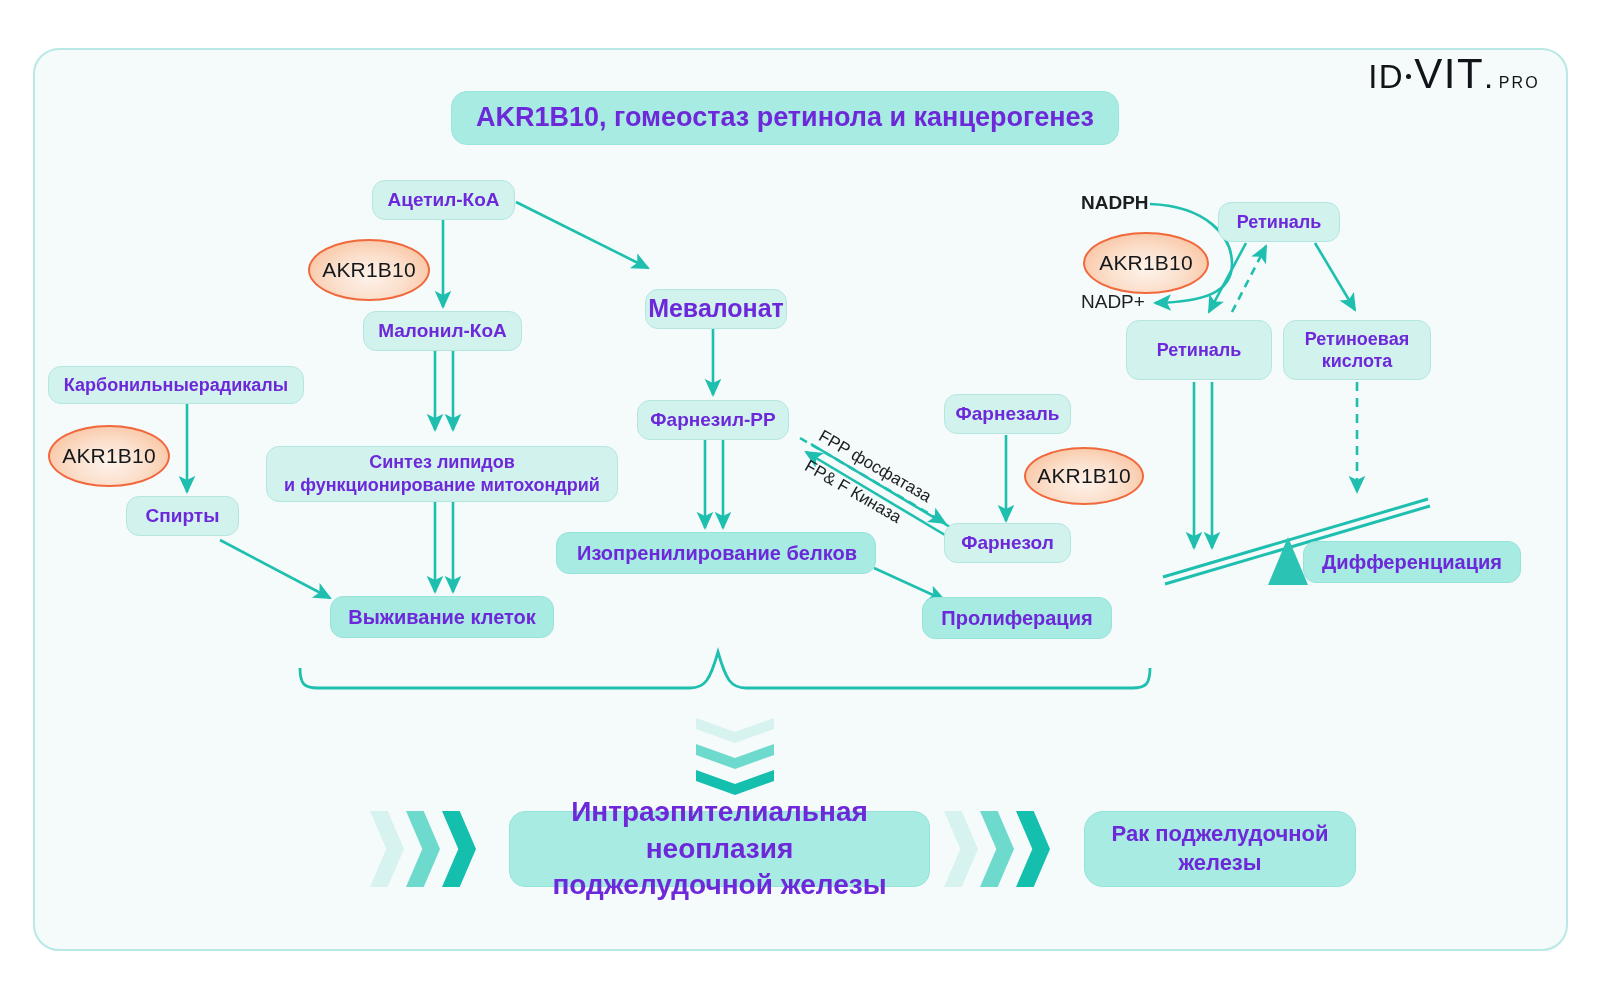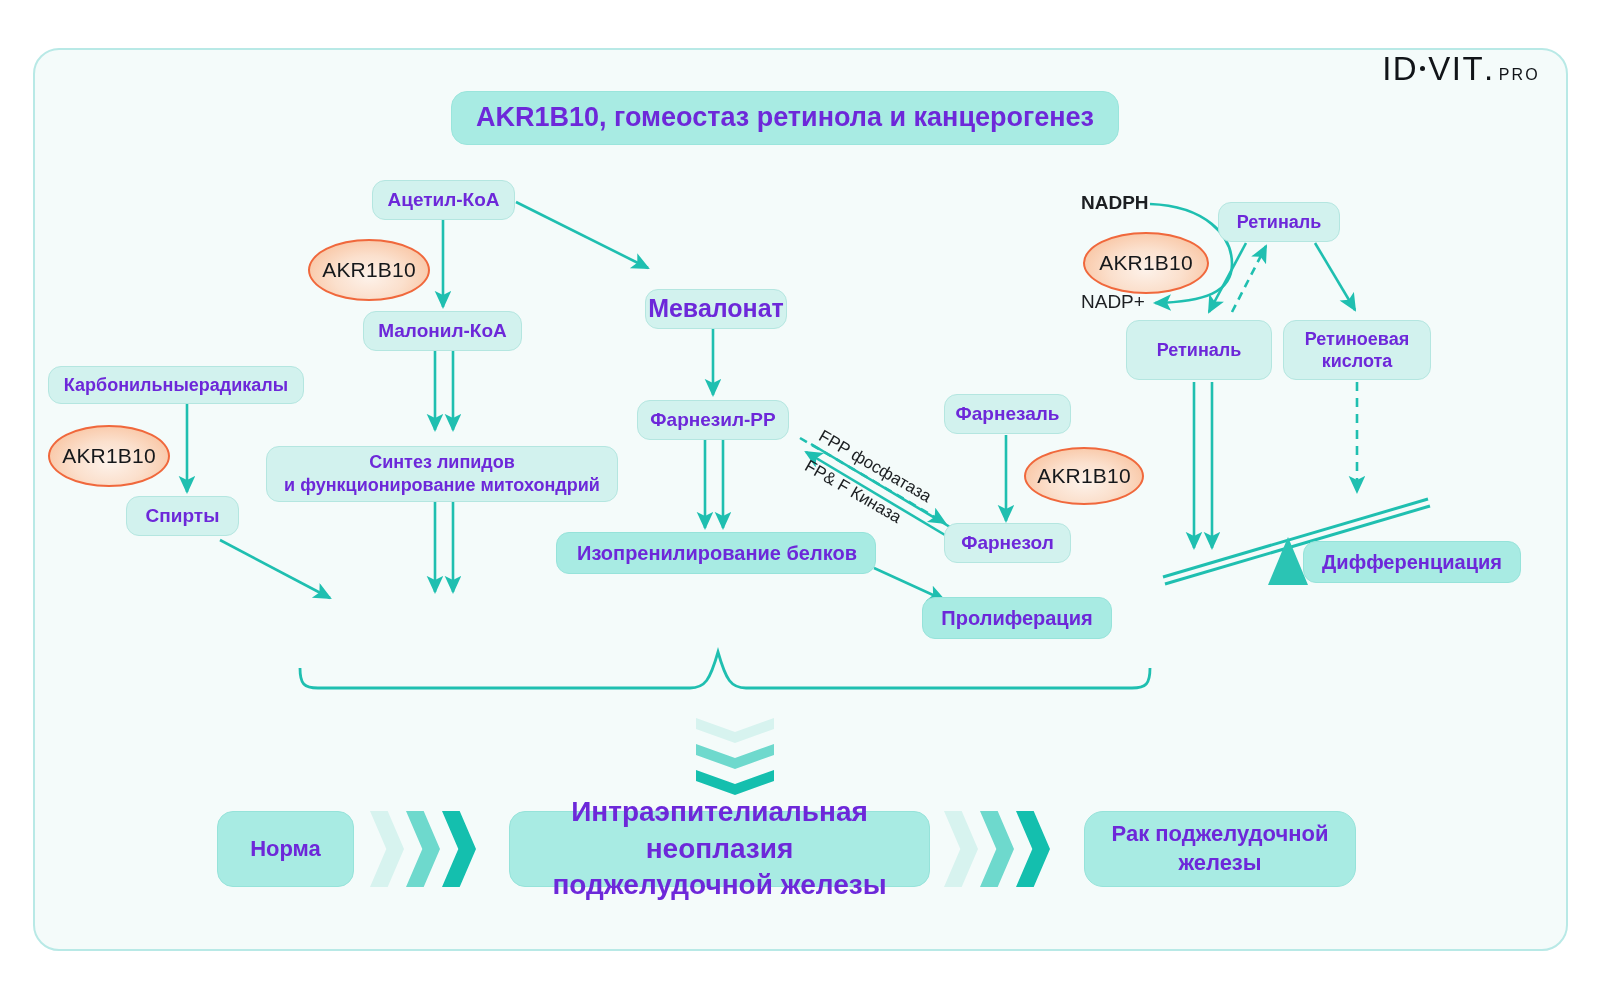--- a/index.html
+++ b/index.html
@@ -48,21 +48,21 @@
   }
   #logo .lg-dot {
     display: inline-block;
     width: 5px; height: 5px;
     border-radius: 50%;
     background: #111418;
     margin: 0 3px 0 2px;
     position: relative;
     top: -9px;
   }
-  #logo .lg-v { font-size: 33px; letter-spacing:1.5px; }
+  #logo .lg-v { font-size: 42px; letter-spacing:1.5px; }
   #logo .lg-pro {
     font-size: 16px;
     letter-spacing: 2.2px;
     margin-left: 4px;
   }
 
   
   #wires {
     position: absolute;
     left: 0; top: 0;
@@ -263,20 +263,21 @@
 
   <div class="node" style="left:126px; top:496px; width:113px; height:40px; font-size:19px;">Спирты</div>
 
   <div class="node" style="left:266px; top:446px; width:352px; height:56px; font-size:18px; flex-direction:column; line-height:1.28;">
     <span>Синтез липидов</span>
     <span>и функционирование митохондрий</span>
   </div>
 
   <div class="node" style="left:637px; top:400px; width:152px; height:40px; font-size:19px;">Фарнезил-PP</div>
 
+  <div class="node strong" style="left:330px; top:596px; width:224px; height:42px; font-size:20px;">Выживание клеток</div>
 
   <div class="node strong" style="left:556px; top:532px; width:320px; height:42px; font-size:20px;padding-left:12px;">Изопренилирование белков</div>
 
   <div class="node" style="left:944px; top:394px; width:127px; height:40px; font-size:19px;">Фарнезаль</div>
 
   <div class="enz" style="left:1024px; top:447px; width:120px; height:58px;">AKR1B10</div>
 
   <div class="node" style="left:944px; top:523px; width:127px; height:40px; font-size:19px;">Фарнезол</div>
 
   <div class="node strong" style="left:922px; top:597px; width:190px; height:42px; font-size:20px;">Пролиферация</div>
@@ -301,21 +302,20 @@
   <div id="fulcrum"></div>
 
   <div class="node strong" style="left:1303px; top:541px; width:218px; height:42px; font-size:20px;">Дифференциация</div>
 
   <div id="downchev">
     <div class="dchev d1"></div>
     <div class="dchev d2"></div>
     <div class="dchev d3"></div>
   </div>
 
-  <div class="node strong" style="left:217px; top:811px; width:137px; height:76px; font-size:22px; border-radius:16px;">Норма</div>
 
   <div class="chevrow" style="left:370px; top:811px;">
     <div class="chev c1"></div>
     <div class="chev c2"></div>
     <div class="chev c3"></div>
   </div>
 
   <div class="node strong" style="left:509px; top:811px; width:421px; height:76px; font-size:28px; border-radius:16px; flex-direction:column; line-height:1.3;">
     <span>Интраэпителиальная неоплазия</span>
     <span>поджелудочной железы</span>

